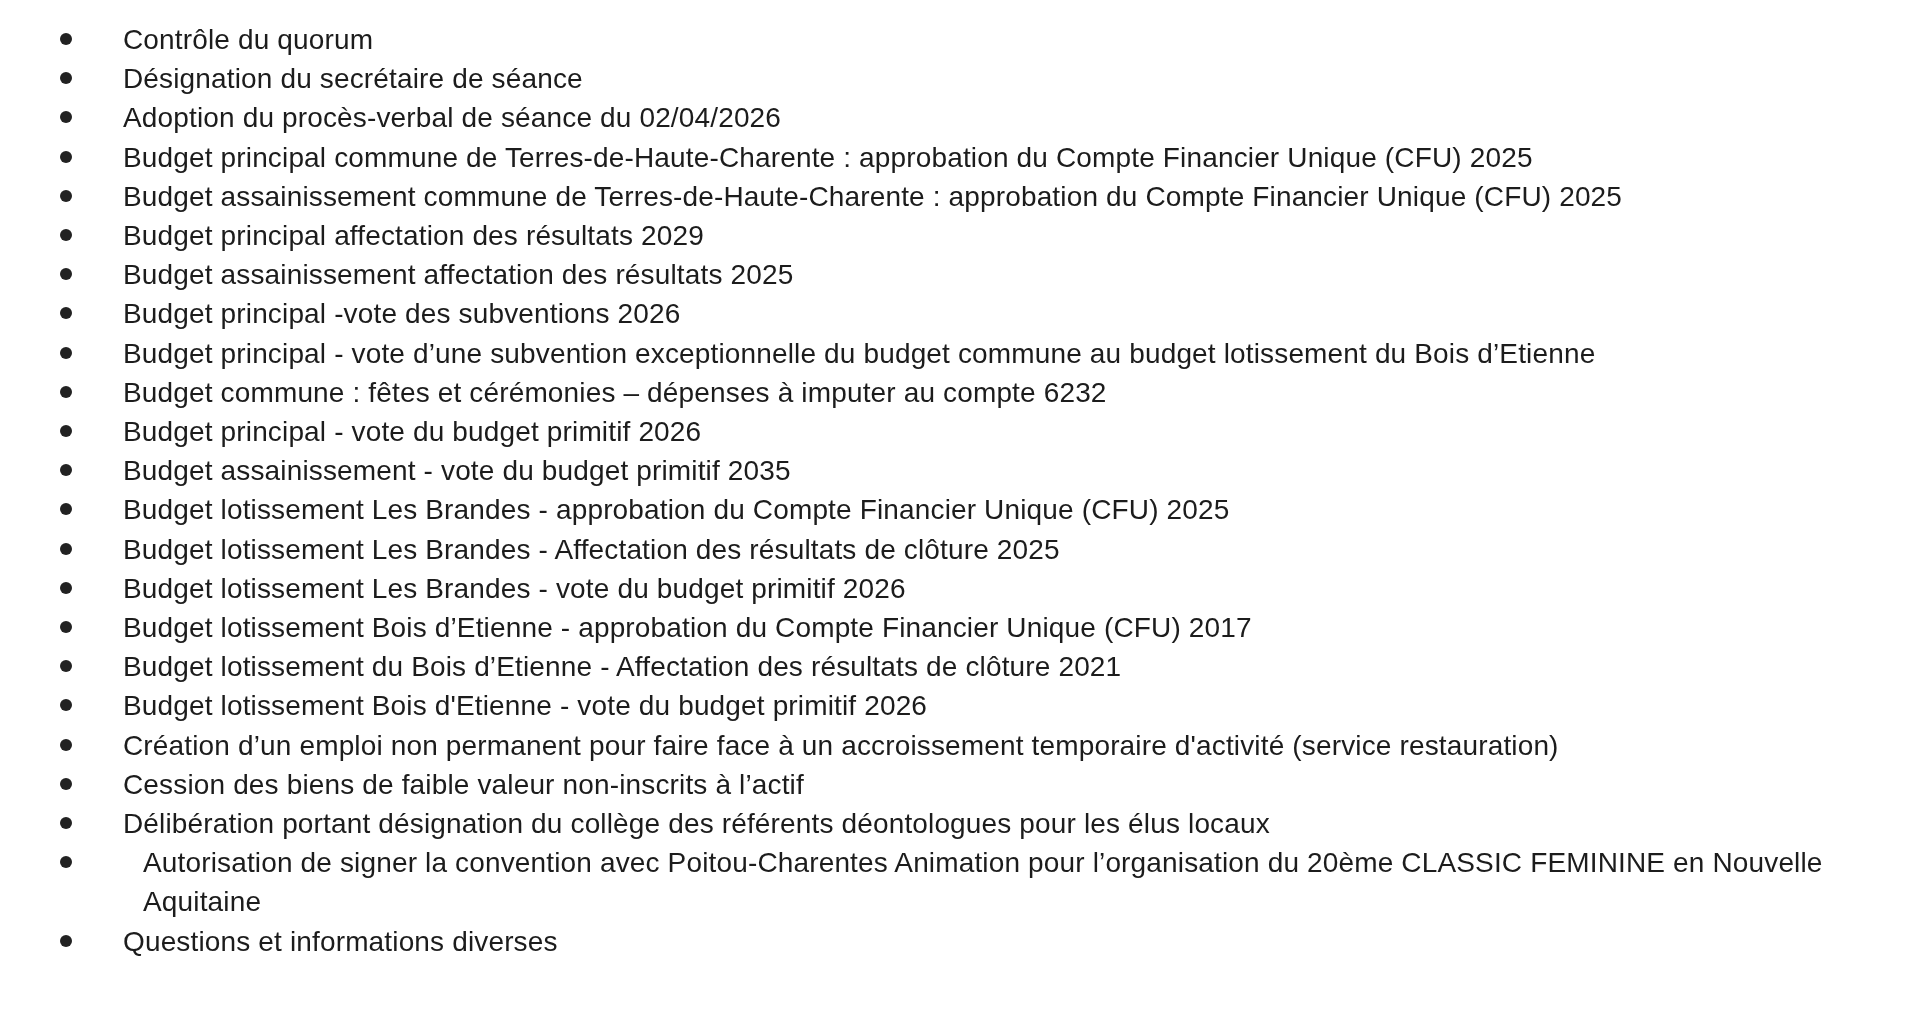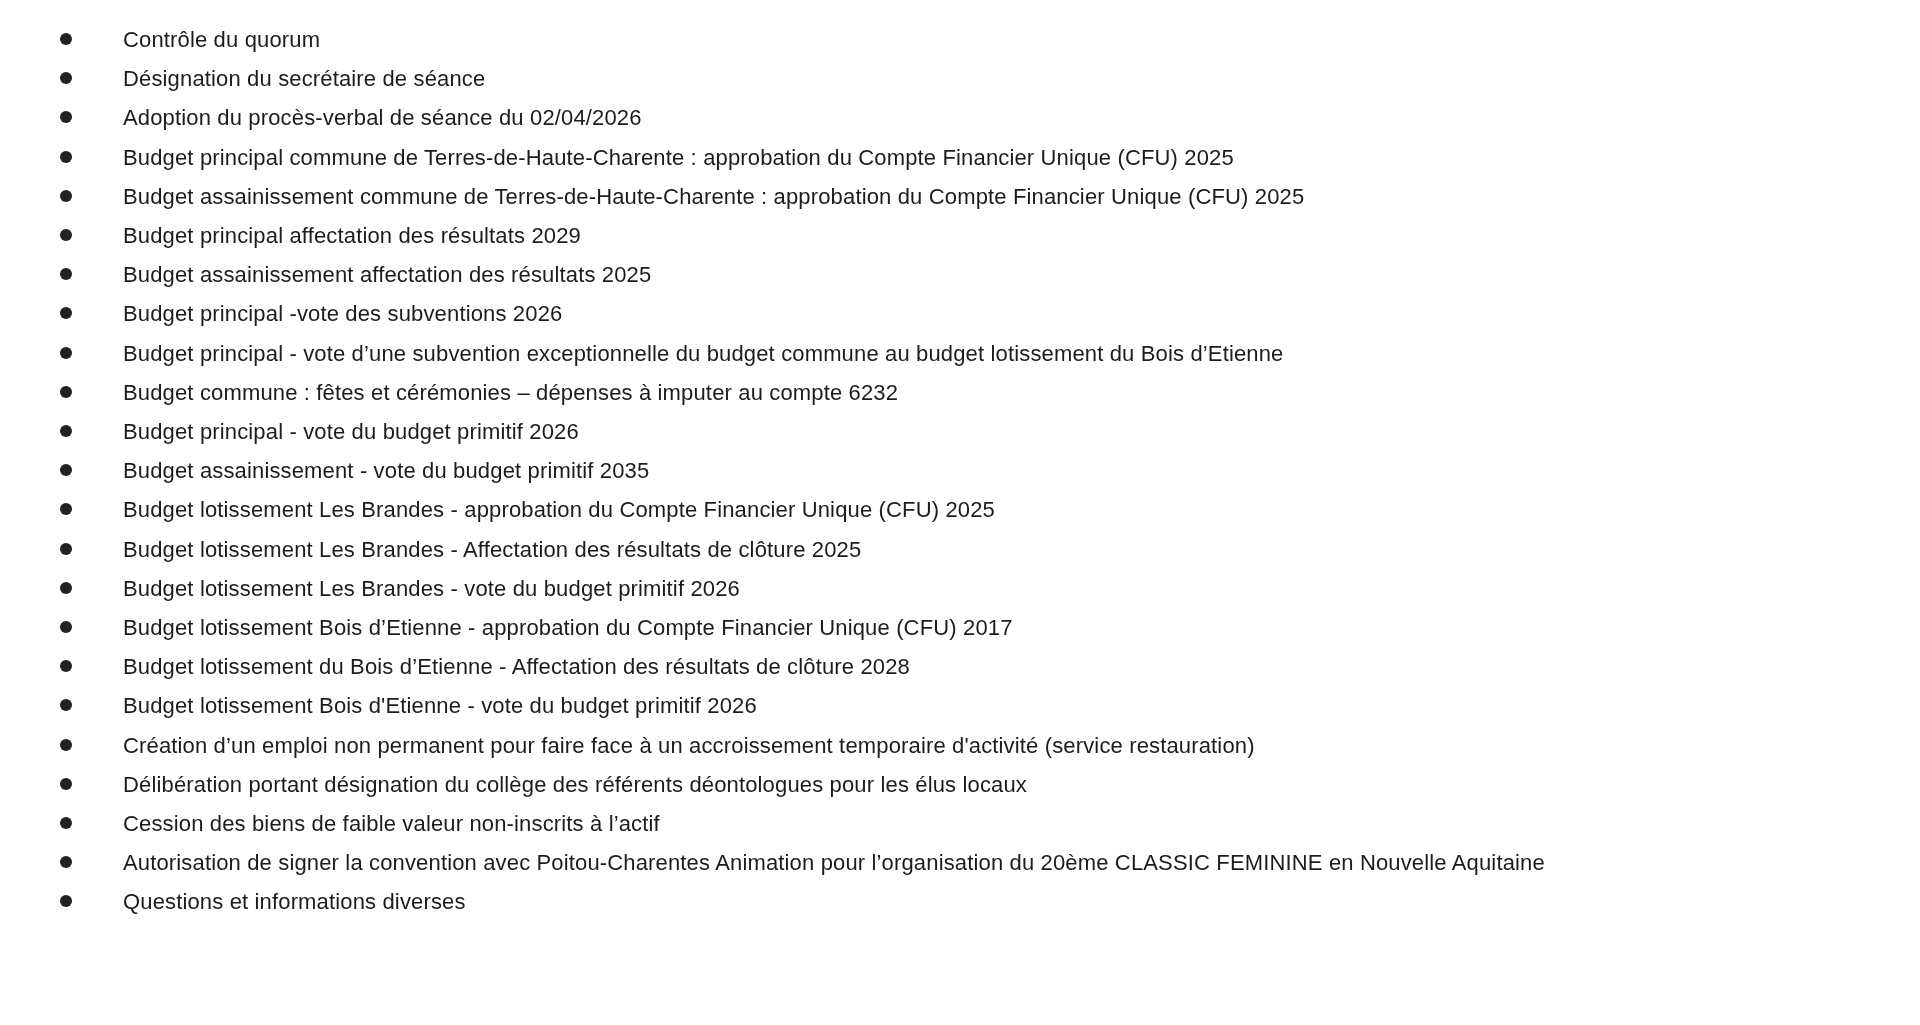--- a/index.html
+++ b/index.html
@@ -21,31 +21,32 @@
       top: 20px;
       width: 1920px;
       margin: 0;
       padding: 0;
       list-style: none;
     }
     .agenda-item {
       position: relative;
       padding-left: 123px;
       padding-right: 40px;
-      font-size: 22px;
+      font-size: 28px;
       line-height: 39.2px;
       letter-spacing: 0.15px;
       white-space: normal;
     }
     .agenda-item.single {
       white-space: nowrap;
     }
     .agenda-item .wrap-text {
       display: block;
       width: 1760px;
+      margin-left: 20px;
     }
     .bullet {
       position: absolute;
       left: 60px;
       top: 13px;
       width: 12px;
       height: 12px;
       border-radius: 50%;
       background: #222222;
     }
@@ -63,23 +64,23 @@
   <li class="agenda-item single"><span class="bullet"></span><span>Budget assainissement affectation des résultats 2025</span></li>
   <li class="agenda-item single"><span class="bullet"></span><span>Budget principal -vote des subventions 2026</span></li>
   <li class="agenda-item single"><span class="bullet"></span><span>Budget principal - vote d’une subvention exceptionnelle du budget commune au budget lotissement du Bois d’Etienne</span></li>
   <li class="agenda-item single"><span class="bullet"></span><span>Budget commune : fêtes et cérémonies – dépenses à imputer au compte 6232</span></li>
   <li class="agenda-item single"><span class="bullet"></span><span>Budget principal - vote du budget primitif 2026</span></li>
   <li class="agenda-item single"><span class="bullet"></span><span>Budget assainissement - vote du budget primitif 2035</span></li>
   <li class="agenda-item single"><span class="bullet"></span><span>Budget lotissement Les Brandes - approbation du Compte Financier Unique (CFU) 2025</span></li>
   <li class="agenda-item single"><span class="bullet"></span><span>Budget lotissement Les Brandes - Affectation des résultats de clôture 2025</span></li>
   <li class="agenda-item single"><span class="bullet"></span><span>Budget lotissement Les Brandes - vote du budget primitif 2026</span></li>
   <li class="agenda-item single"><span class="bullet"></span><span>Budget lotissement Bois d’Etienne - approbation du Compte Financier Unique (CFU) 2017</span></li>
-  <li class="agenda-item single"><span class="bullet"></span><span>Budget lotissement du Bois d’Etienne - Affectation des résultats de clôture 2028</span></li>
+  <li class="agenda-item single"><span class="bullet"></span><span>Budget lotissement du Bois d’Etienne - Affectation des résultats de clôture 2021</span></li>
   <li class="agenda-item single"><span class="bullet"></span><span>Budget lotissement Bois d'Etienne - vote du budget primitif 2026</span></li>
   <li class="agenda-item single"><span class="bullet"></span><span>Création d’un emploi non permanent pour faire face à un accroissement temporaire d'activité (service restauration)</span></li>
+  <li class="agenda-item single"><span class="bullet"></span><span>Cession des biens de faible valeur non-inscrits à l’actif</span></li>
   <li class="agenda-item single"><span class="bullet"></span><span>Délibération portant désignation du collège des référents déontologues pour les élus locaux</span></li>
-  <li class="agenda-item single"><span class="bullet"></span><span>Cession des biens de faible valeur non-inscrits à l’actif</span></li>
   <li class="agenda-item">
       <span class="bullet"></span>
       <span class="wrap-text">Autorisation de signer la convention avec Poitou-Charentes Animation pour l’organisation du 20ème CLASSIC FEMININE en Nouvelle Aquitaine</span>
     </li>
   <li class="agenda-item single"><span class="bullet"></span><span>Questions et informations diverses</span></li>
 </ul>
 
 </body></html>

